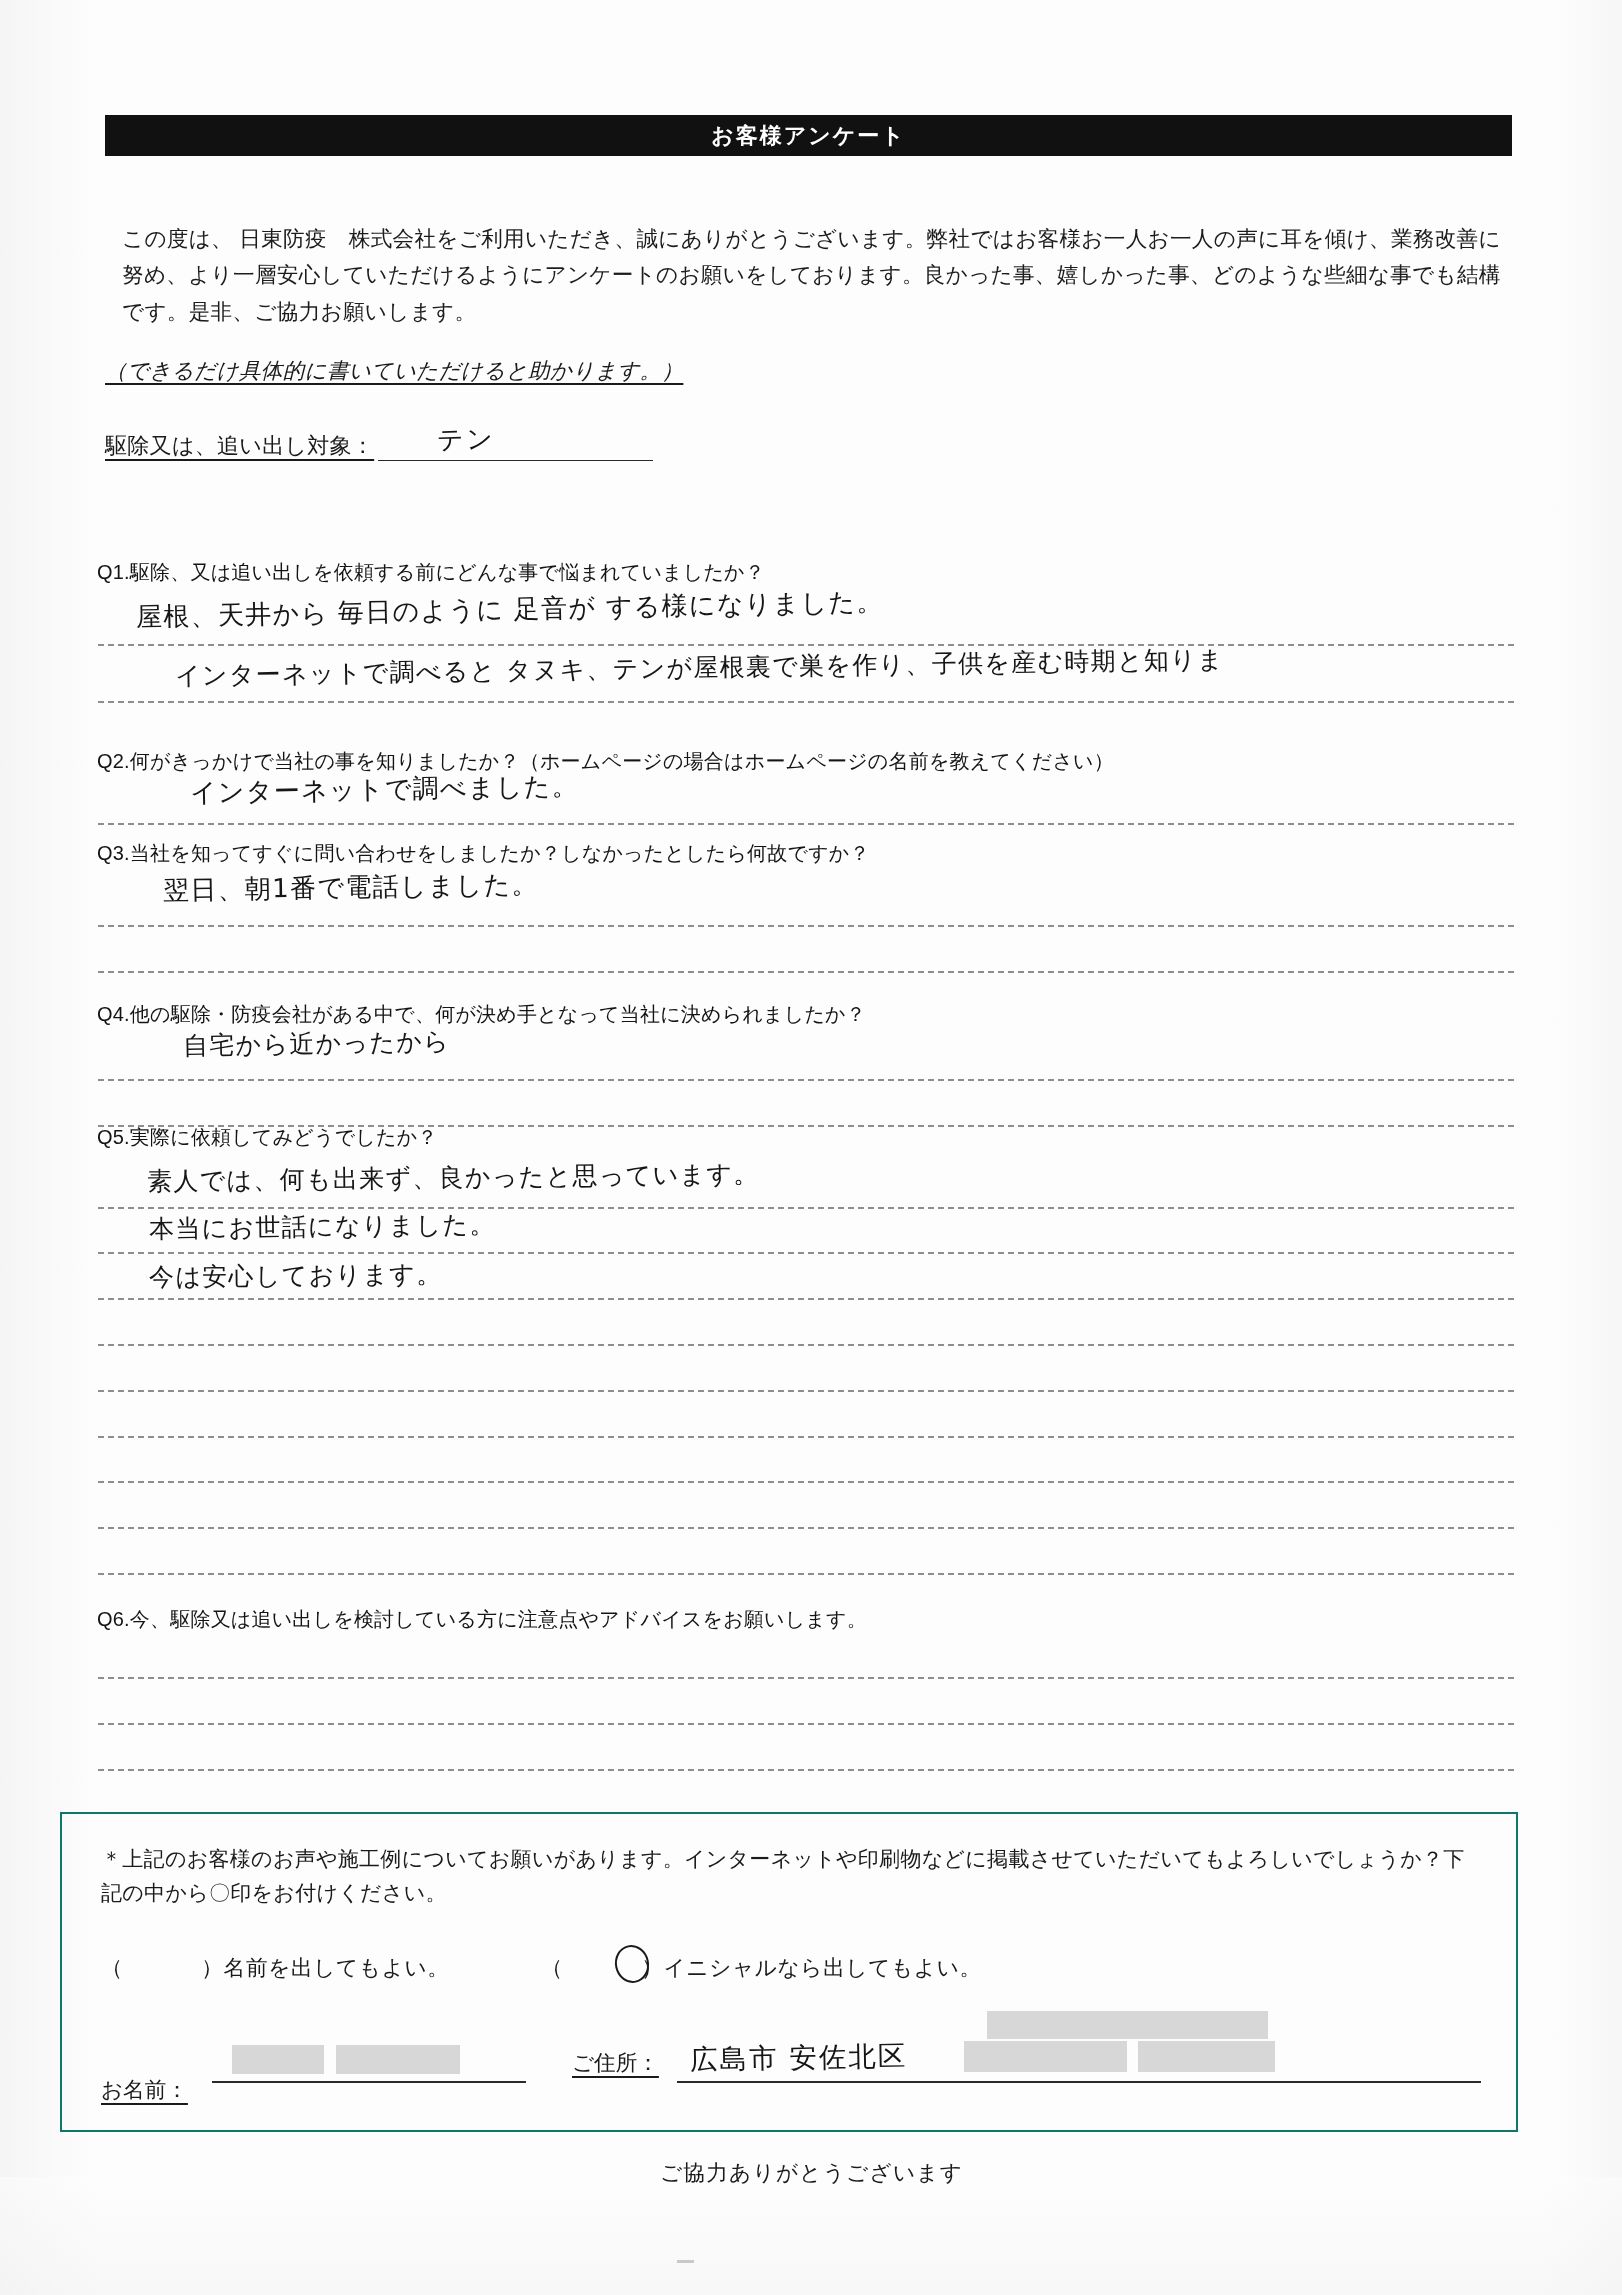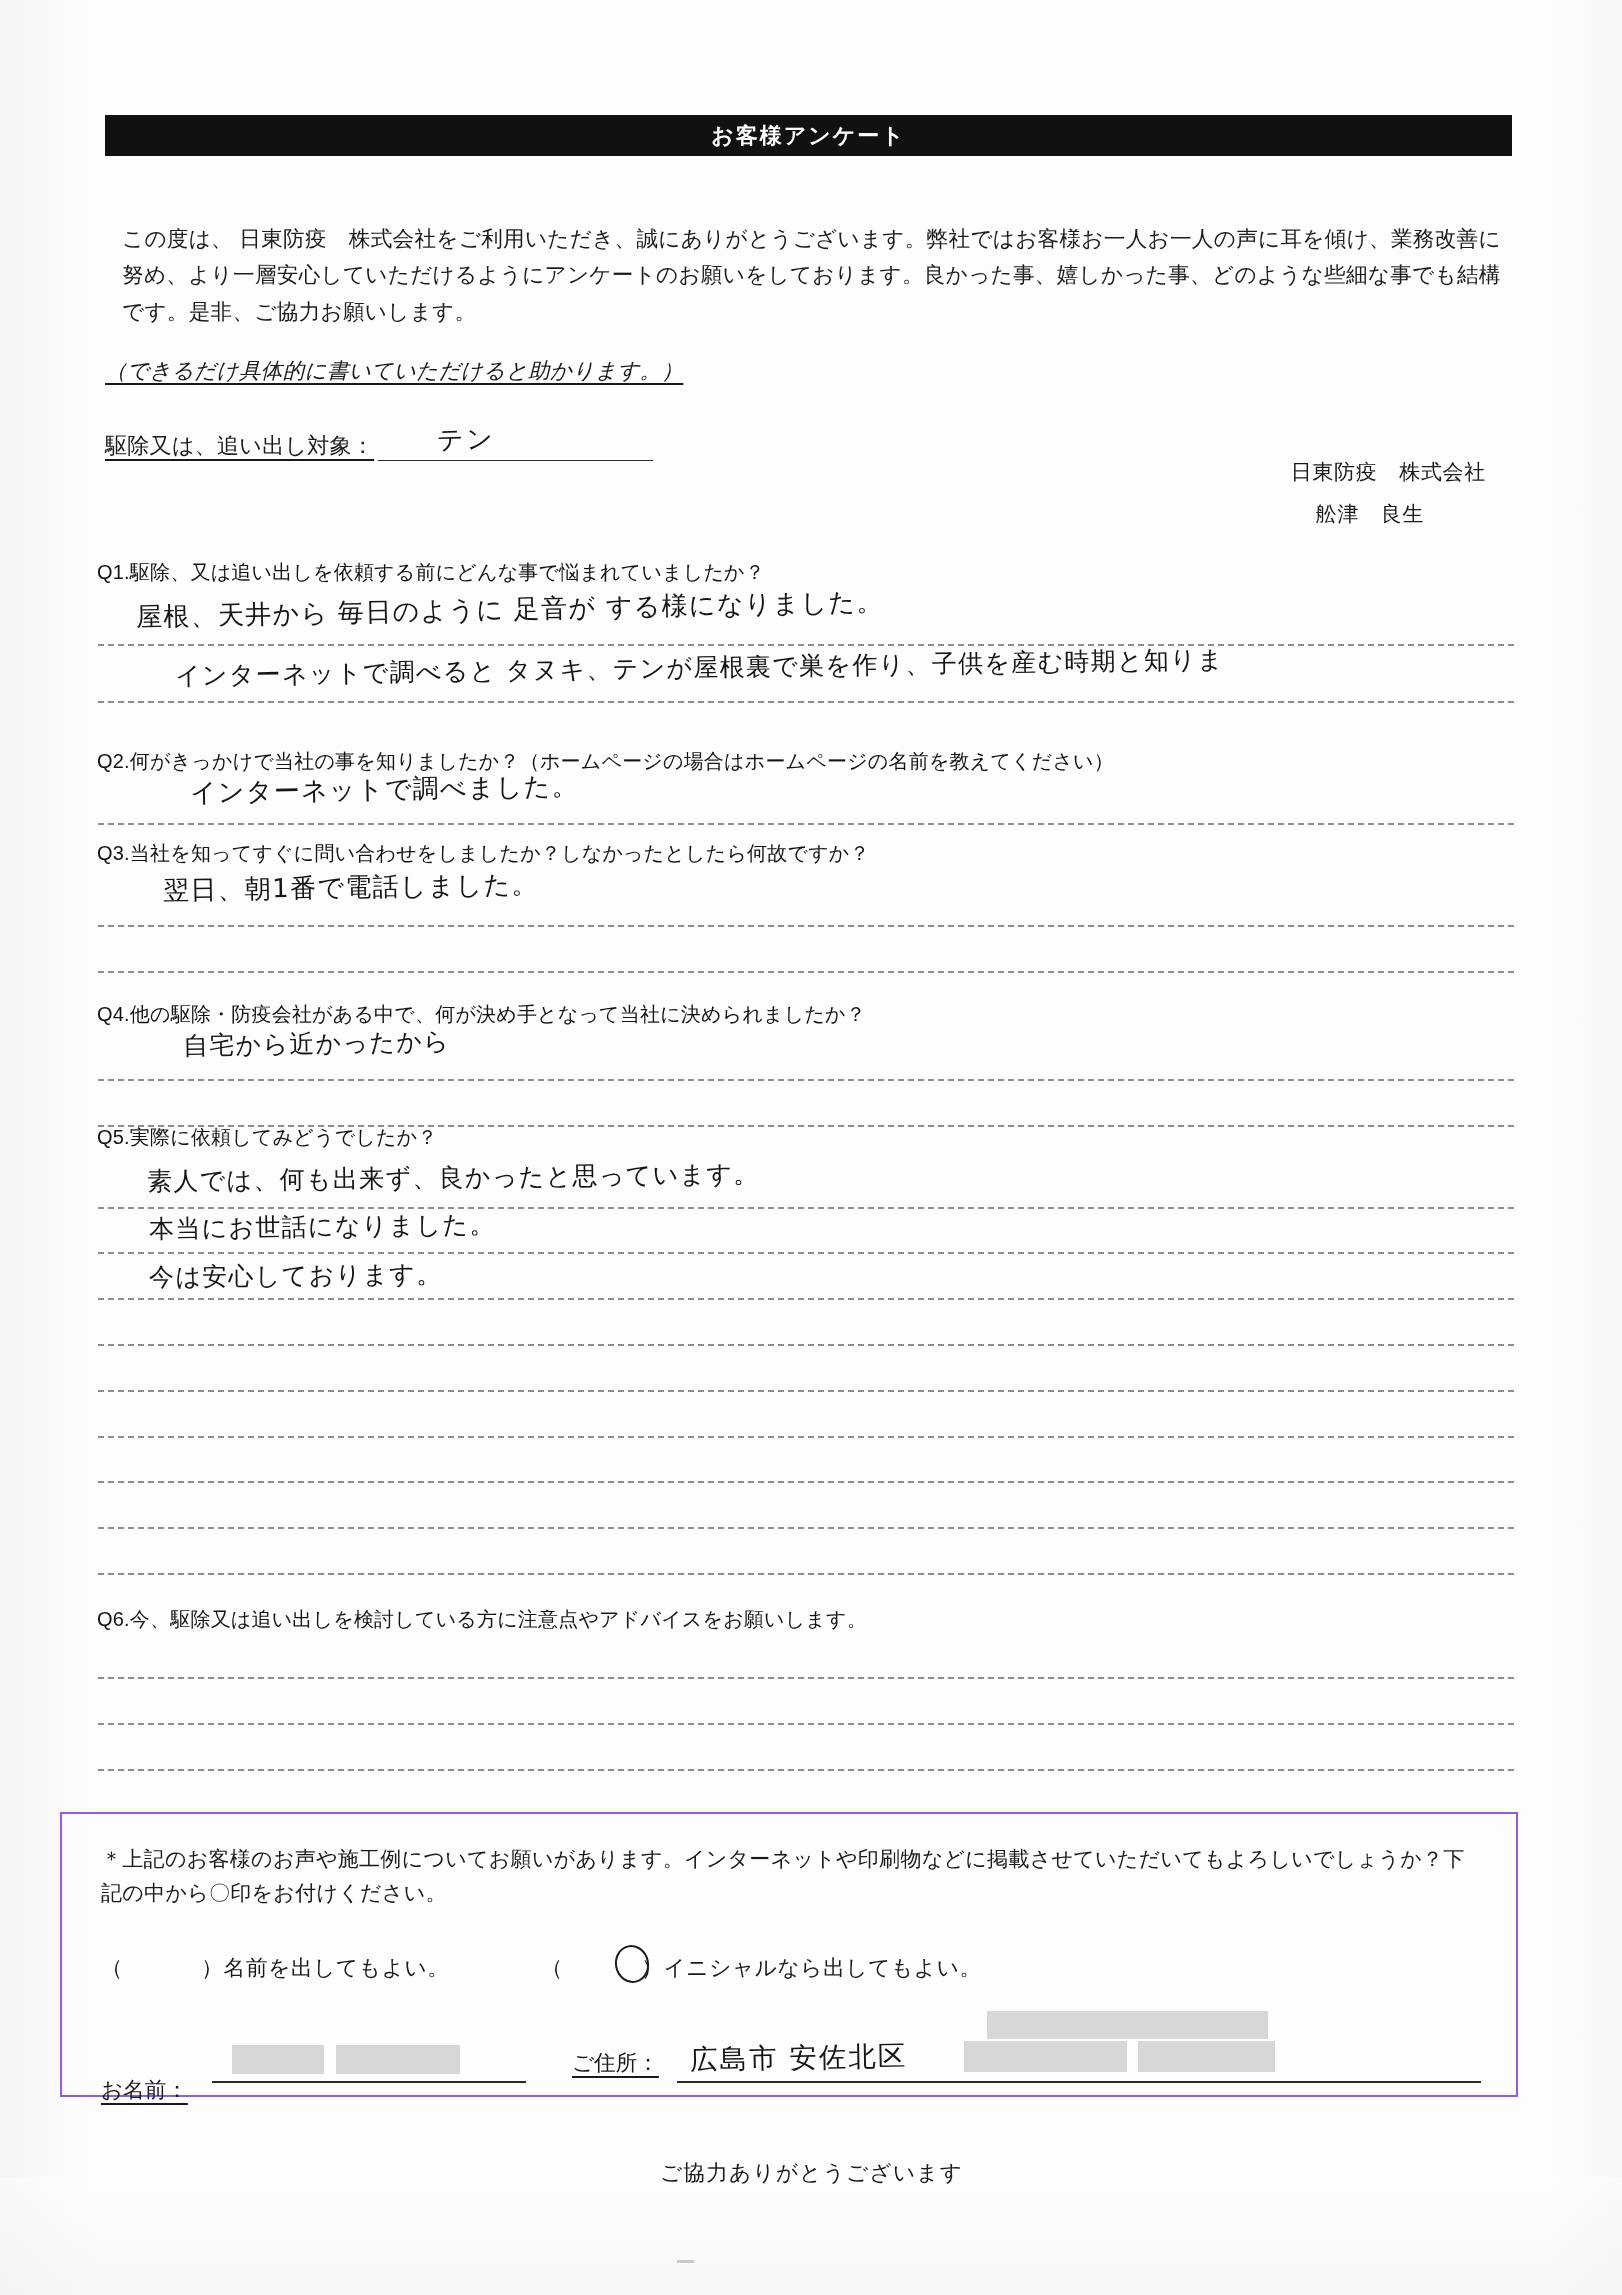--- a/index.html
+++ b/index.html
@@ -159,22 +159,22 @@
     white-space: nowrap;
     letter-spacing: 1.3px;
   }
 
   
   .consent-box {
     position: absolute;
     left: 60px;
     top: 1812px;
     width: 1458px;
-    height: 285px;
-    border: 2px solid #8b5cf6;
+    height: 320px;
+    border: 2px solid #0f766e;
     box-sizing: border-box;
   }
   .consent-text {
     position: absolute;
     left: 39px;
     top: 27.5px;
     width: 1380px;
     font-size: 21px;
     line-height: 1.65;
     letter-spacing: 0.3px;
@@ -283,24 +283,20 @@
   </div>
   <div class="intro-note">（できるだけ具体的に書いていただけると助かります。）</div>
 
   <div class="target-row">
     <span class="target-label">駆除又は、追い出し対象：</span>
     <span class="target-value-wrap">
       <span class="hand-target">テン</span>
     </span>
   </div>
 
-  <div class="signature">
-    <div>日東防疫　株式会社</div>
-    <div class="sig-name">舩津　良生</div>
-  </div>
 
   <div class="q" style="top:559px;">Q1.駆除、又は追い出しを依頼する前にどんな事で悩まれていましたか？</div>
   <div class="line" style="left:98px; top:644px; width:1416px;"></div>
   <div class="line" style="left:98px; top:701px; width:1416px;"></div>
   <div class="hw" style="left:136px; top:592px; font-size:26px; transform:rotate(-1.2deg);">屋根、天井から 毎日のように 足音が する様になりました。</div>
   <div class="hw" style="left:175px; top:651px; font-size:25px; transform:rotate(-0.9deg);">インターネットで調べると タヌキ、テンが屋根裏で巣を作り、子供を産む時期と知りま</div>
 
   <div class="q" style="top:748px;">Q2.何がきっかけで当社の事を知りましたか？（ホームページの場合はホームページの名前を教えてください）</div>
   <div class="line" style="left:98px; top:823px; width:1416px;"></div>
   <div class="hw" style="left:190px; top:772px; font-size:26px; transform:rotate(-1deg);">インターネットで調べました。</div>

